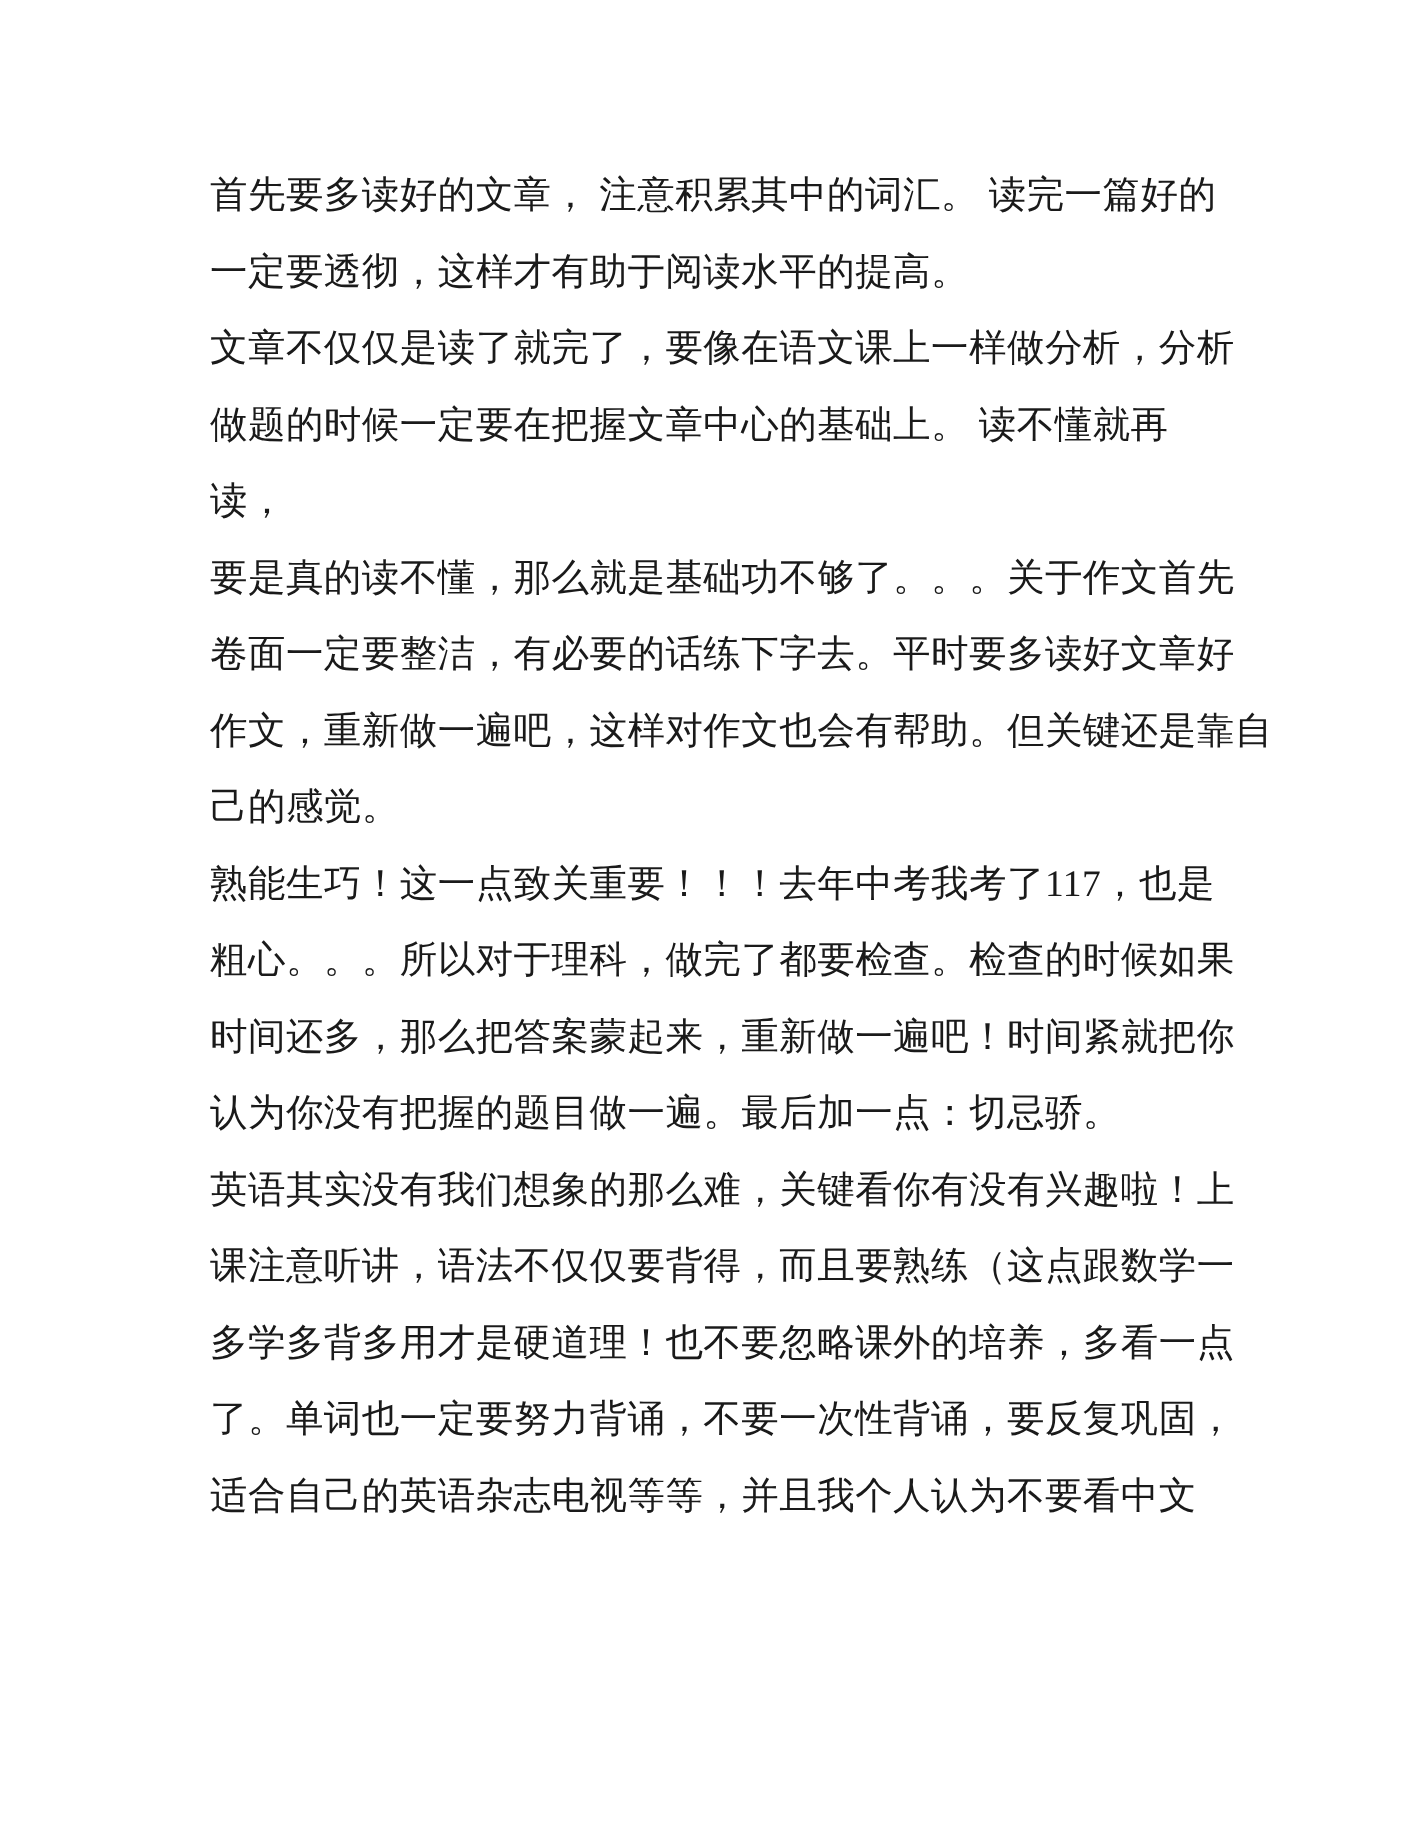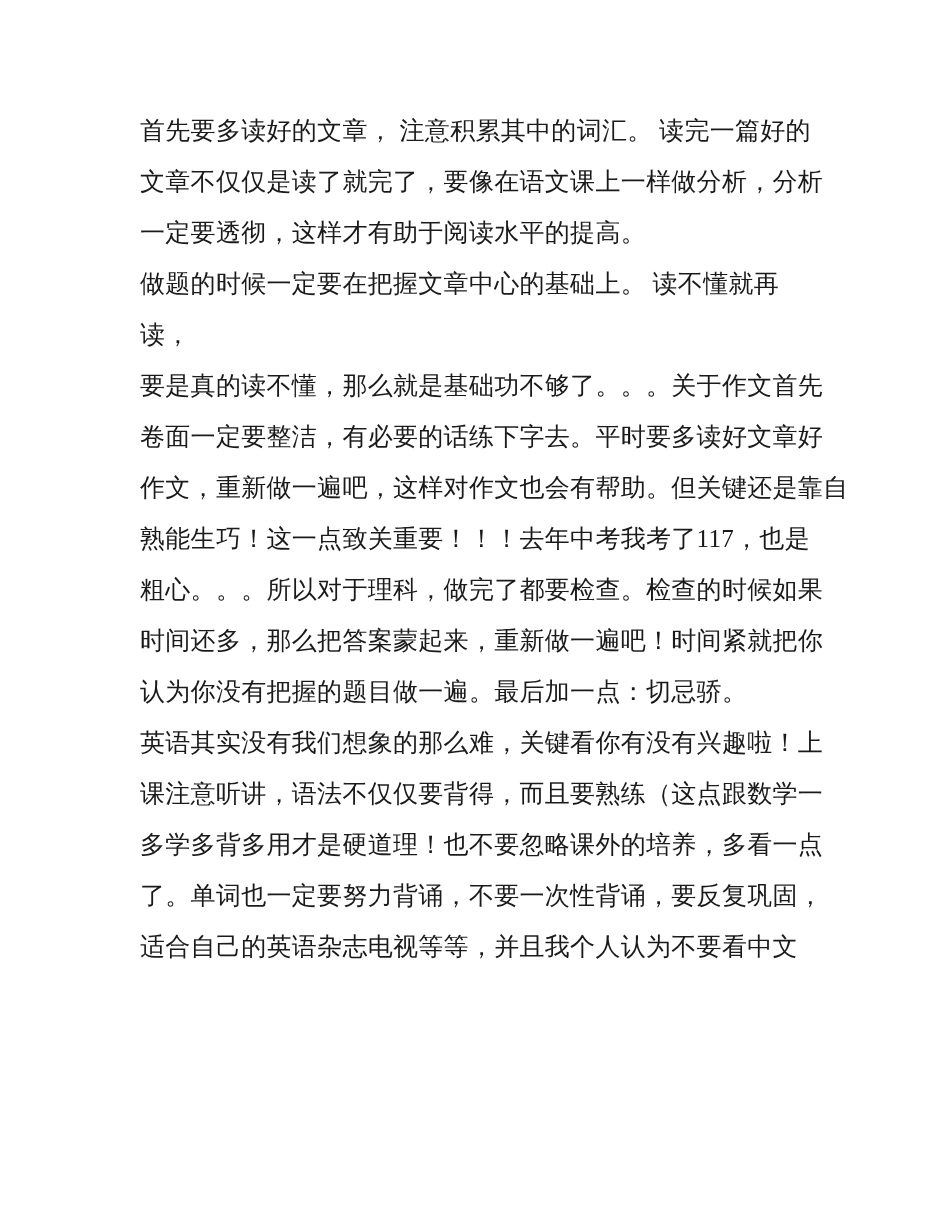--- a/index.html
+++ b/index.html
@@ -34,27 +34,28 @@
     height: 51px;
     font-family: Liberation Serif, serif;
   }
 </style>
 </head>
 <body>
 
 <div class="doc-page">
   <div class="text-block">
     <div class="text-line">首先要多读好的文章， 注意积累其中的词汇。 读完一篇好的</div>
+    <div class="text-line">一定要透彻，这样才有助于阅读水平的提高。</div>
     <div class="text-line">文章不仅仅是读了就完了，要像在语文课上一样做分析，分析</div>
-    <div class="text-line">一定要透彻，这样才有助于阅读水平的提高。</div>
     <div class="text-line">做题的时候一定要在把握文章中心的基础上。 读不懂就再</div>
     <div class="text-line">读，</div>
     <div class="text-line">要是真的读不懂，那么就是基础功不够了。。。关于作文首先</div>
     <div class="text-line">卷面一定要整洁，有必要的话练下字去。平时要多读好文章好</div>
     <div class="text-line">作文，重新做一遍吧，这样对作文也会有帮助。但关键还是靠自</div>
+    <div class="text-line">己的感觉。</div>
     <div class="text-line">熟能生巧！这一点致关重要！！！去年中考我考了117，也是</div>
     <div class="text-line">粗心。。。所以对于理科，做完了都要检查。检查的时候如果</div>
     <div class="text-line">时间还多，那么把答案蒙起来，重新做一遍吧！时间紧就把你</div>
     <div class="text-line">认为你没有把握的题目做一遍。最后加一点：切忌骄。</div>
     <div class="text-line">英语其实没有我们想象的那么难，关键看你有没有兴趣啦！上</div>
     <div class="text-line">课注意听讲，语法不仅仅要背得，而且要熟练（这点跟数学一</div>
     <div class="text-line">多学多背多用才是硬道理！也不要忽略课外的培养，多看一点</div>
     <div class="text-line">了。单词也一定要努力背诵，不要一次性背诵，要反复巩固，</div>
     <div class="text-line">适合自己的英语杂志电视等等，并且我个人认为不要看中文</div>
   </div>

